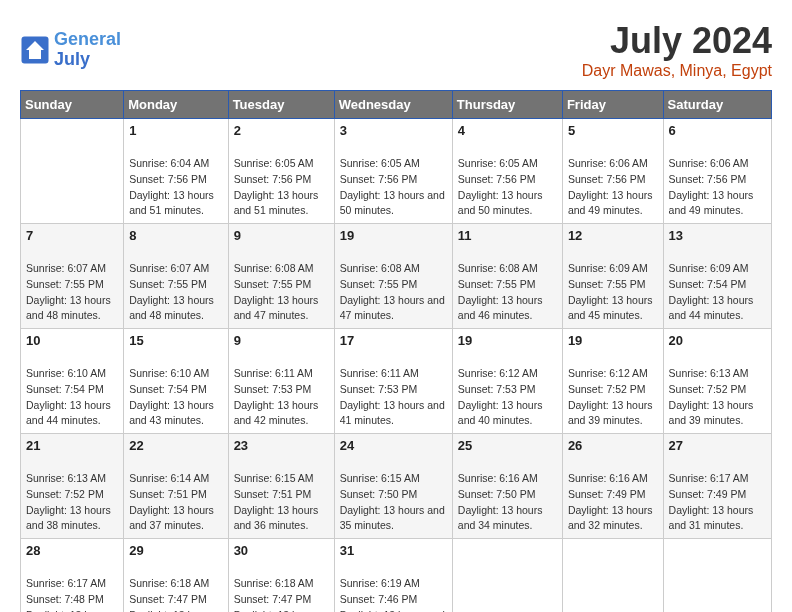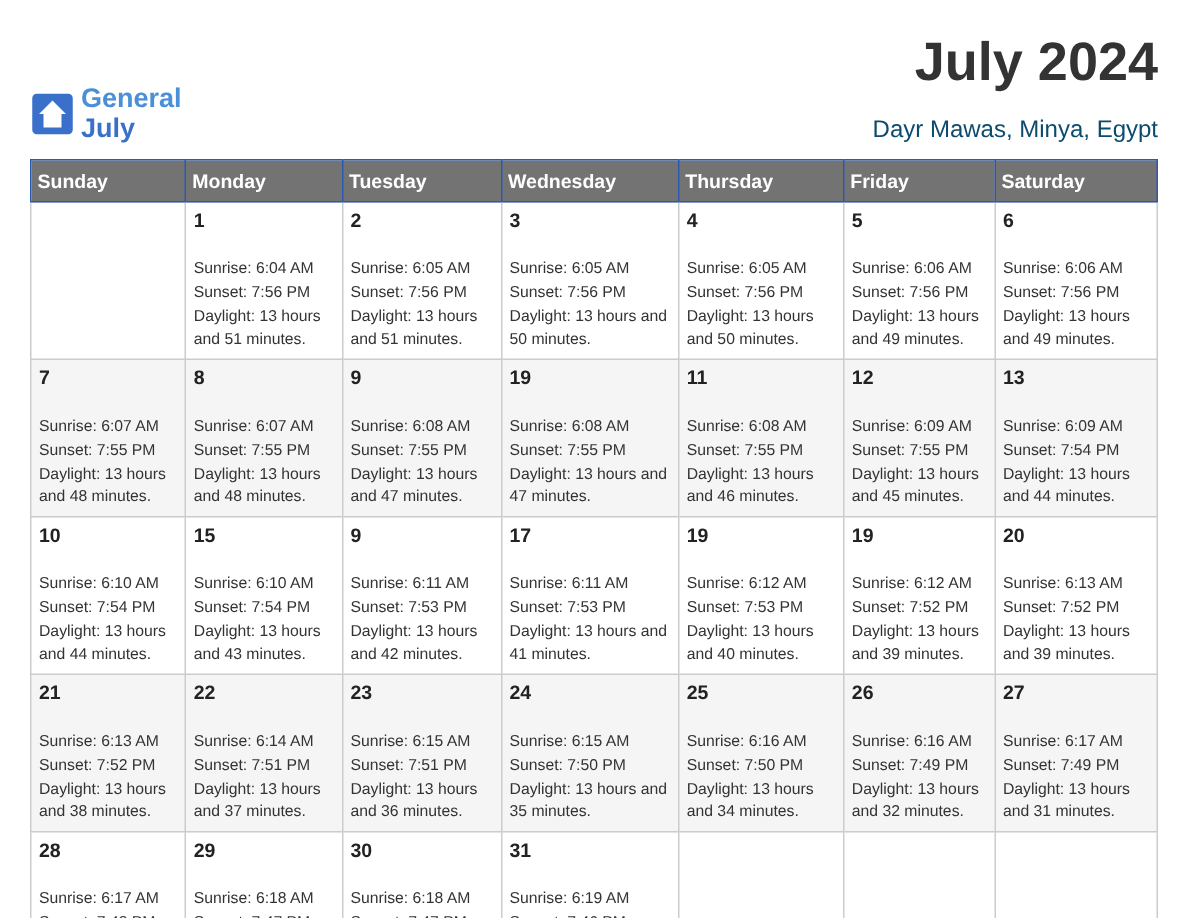--- a/index.html
+++ b/index.html
@@ -6,21 +6,21 @@
     body {
       font-family: Arial, sans-serif;
       background: #fff;
       width: 792px;
       min-height: 612px;
       padding: 20px;
     }
     .header {
       display: flex;
       justify-content: space-between;
-      align-items: flex-end;
+      align-items: center;
       margin-bottom: 10px;
     }
     .logo {
       display: flex;
       align-items: center;
       gap: 4px;
     }
     .logo-text {
       font-size: 18px;
       font-weight: bold;
@@ -37,22 +37,21 @@
     .title-block {
       text-align: right;
     }
     .month-year {
       font-size: 36px;
       color: #333;
       font-weight: bold;
     }
     .location {
       font-size: 16px;
-      color: #0c4a6e;
-      margin-top: 16px;
+      color: #c2410c;
     }
     table {
       width: 100%;
       border-collapse: collapse;
       font-size: 11px;
     }
     thead tr th {
       background-color: #737373;
       color: #fff;
       padding: 6px 4px;

